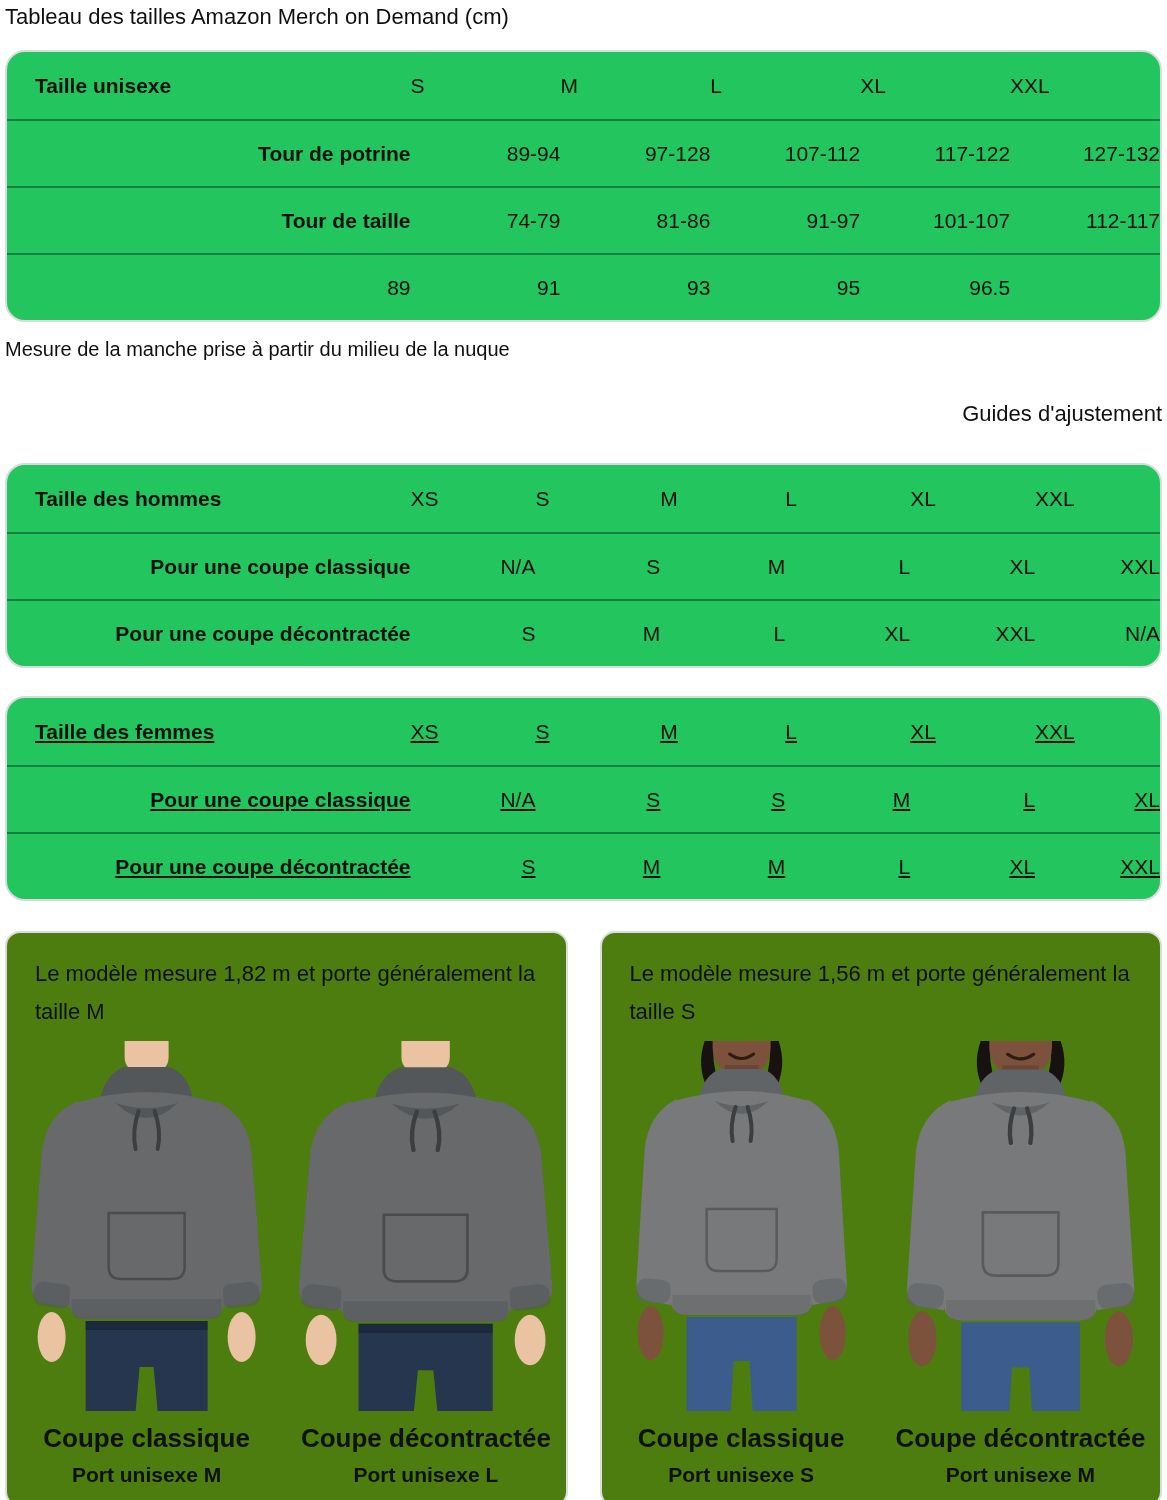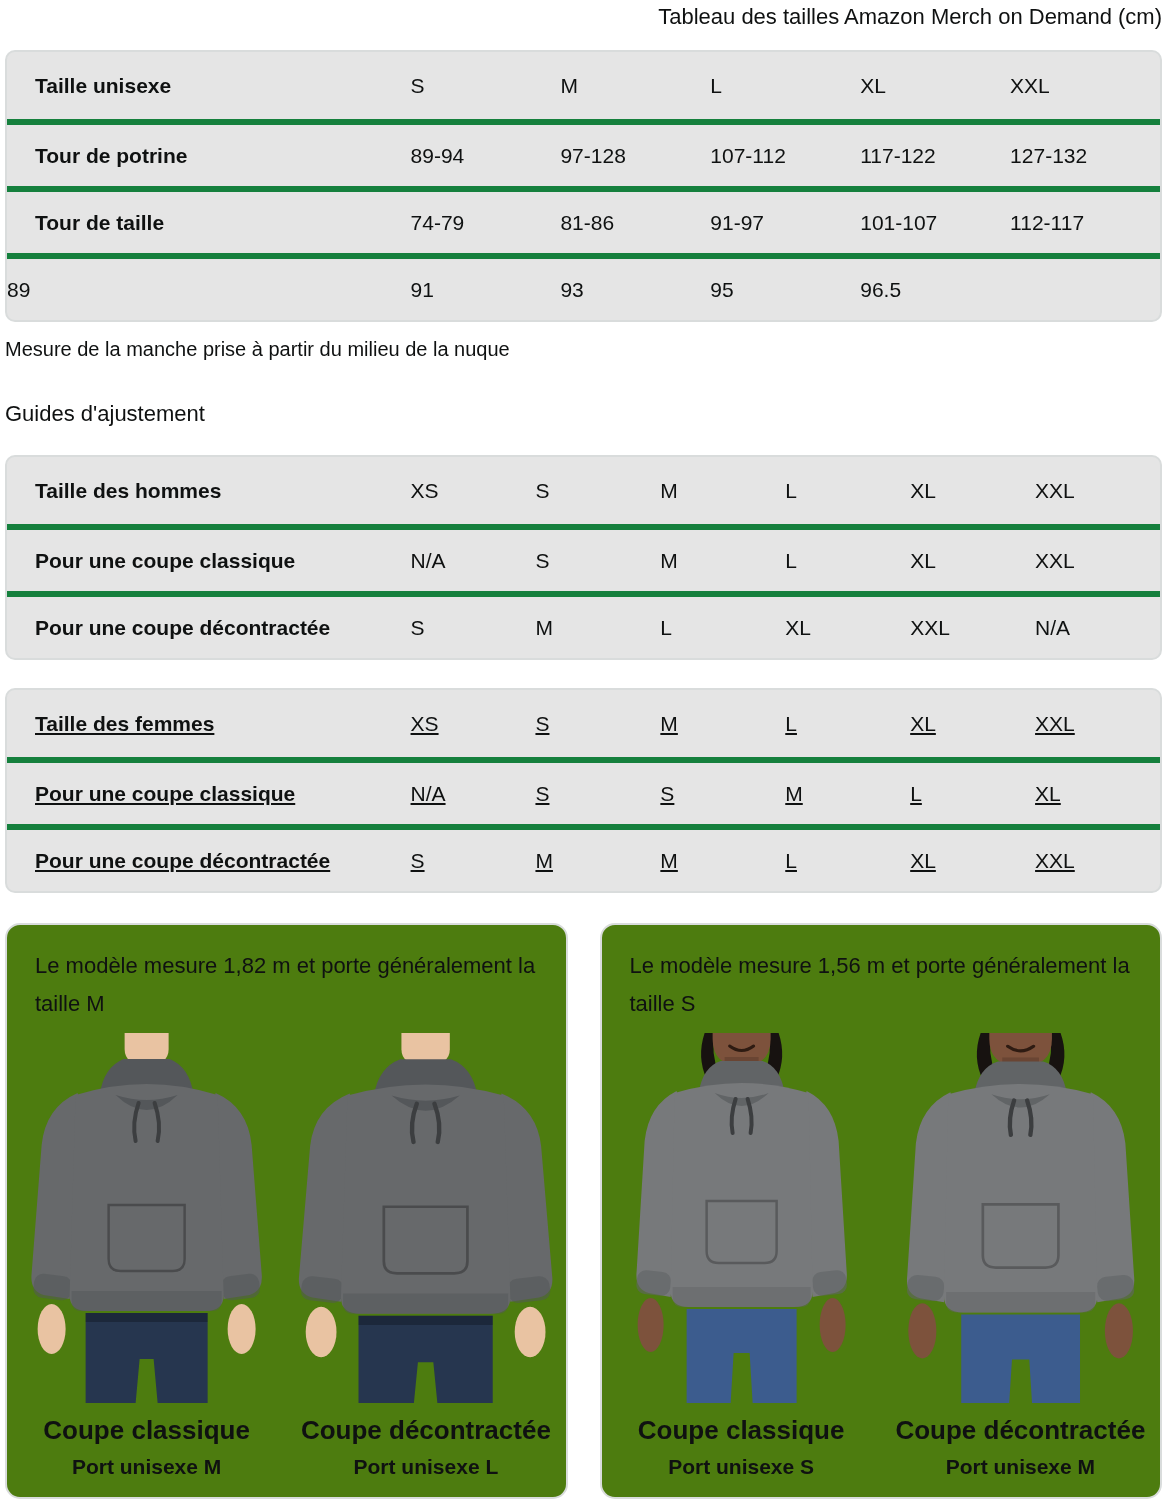--- a/index.html
+++ b/index.html
@@ -4,35 +4,35 @@
 <style>
   * { box-sizing: border-box; }
   html, body { background: #ffffff; }
   body {
     width: 1167px; height: 1500px; margin: 0; overflow: hidden;
     font-family: "Liberation Sans", "DejaVu Sans", sans-serif;
     color: #0f1111;
   }
   .page { padding: 2px 5px 0 5px; }
 
-  .page-title { font-size: 22px; font-weight: 400; margin: 2px 0 20px 0; text-align: right; }
+  .page-title { font-size: 22px; font-weight: 400; margin: 2px 0 20px 0; }
 
   .size-table {
-    border: 2px solid #d9dcdc; border-radius: 10px; overflow: hidden;
-    background: #e5e5e5;
+    border: 2px solid #d9dcdc; border-radius: 20px; overflow: hidden;
+    background: #22c55e;
   }
   .trow { display: grid; align-items: center; min-height: 67px; }
   .trow.cols5 { grid-template-columns: 35% repeat(5, 1fr); }
   .trow.cols6 { grid-template-columns: 35% repeat(6, 1fr); }
-  .trow + .trow { border-top: 6px solid #15803d; }
+  .trow + .trow { border-top: 2px solid #15803d; text-align: right; }
   .tlabel { font-weight: 700; font-size: 21px; padding-left: 28px; }
   .tcell  { font-size: 21px; }
 
   .note { font-size: 20px; margin: 16px 0 0 0; }
-  .guides-heading { font-size: 22px; font-weight: 400; margin: 40px 0 28px 0; }
+  .guides-heading { font-size: 22px; font-weight: 400; margin: 40px 0 36px 0; text-align: right; }
   .fit-table + .fit-table { margin-top: 28px; text-decoration: underline; }
 
   .cards { display: flex; gap: 32px; margin-top: 30px; }
   .card {
     flex: 1; border: 2px solid #d9dcdc; border-radius: 15px;
     padding: 22px 0 18px 0; background: #4d7c0f;
   }
   .desc { font-size: 22px; line-height: 38px; margin: 0 28px 10px 28px; }
   .figures { display: flex; }
   figure { flex: 1; margin: 0; text-align: center; }

